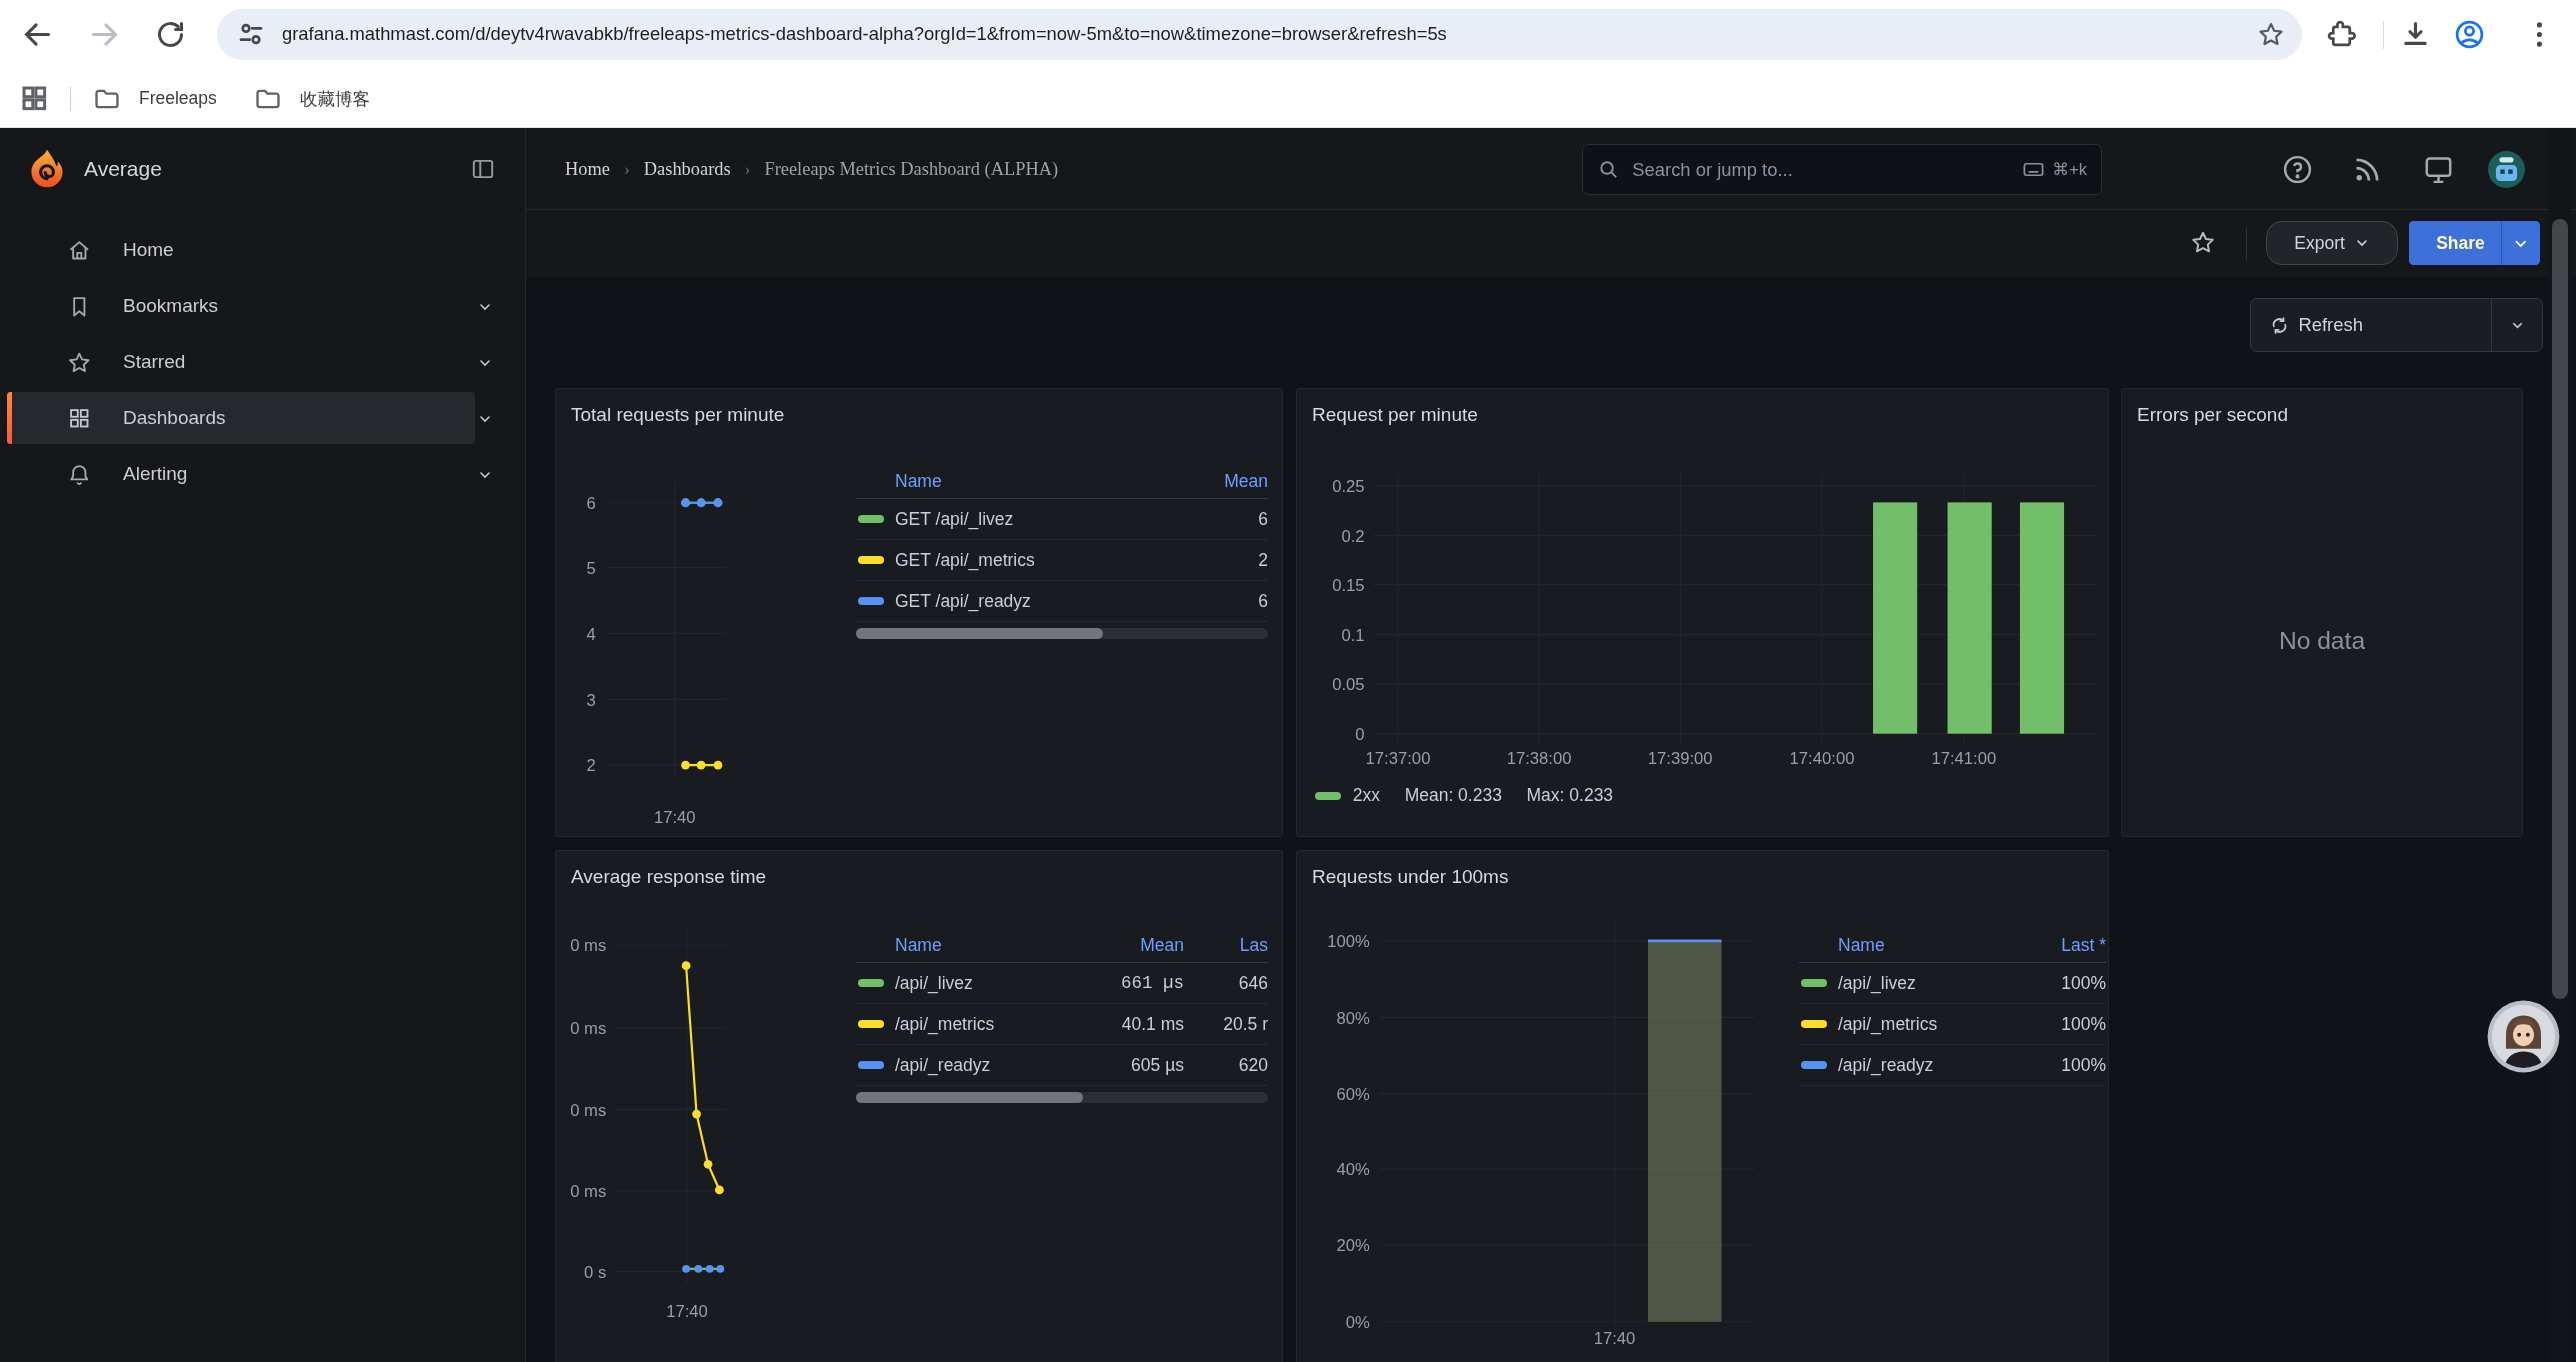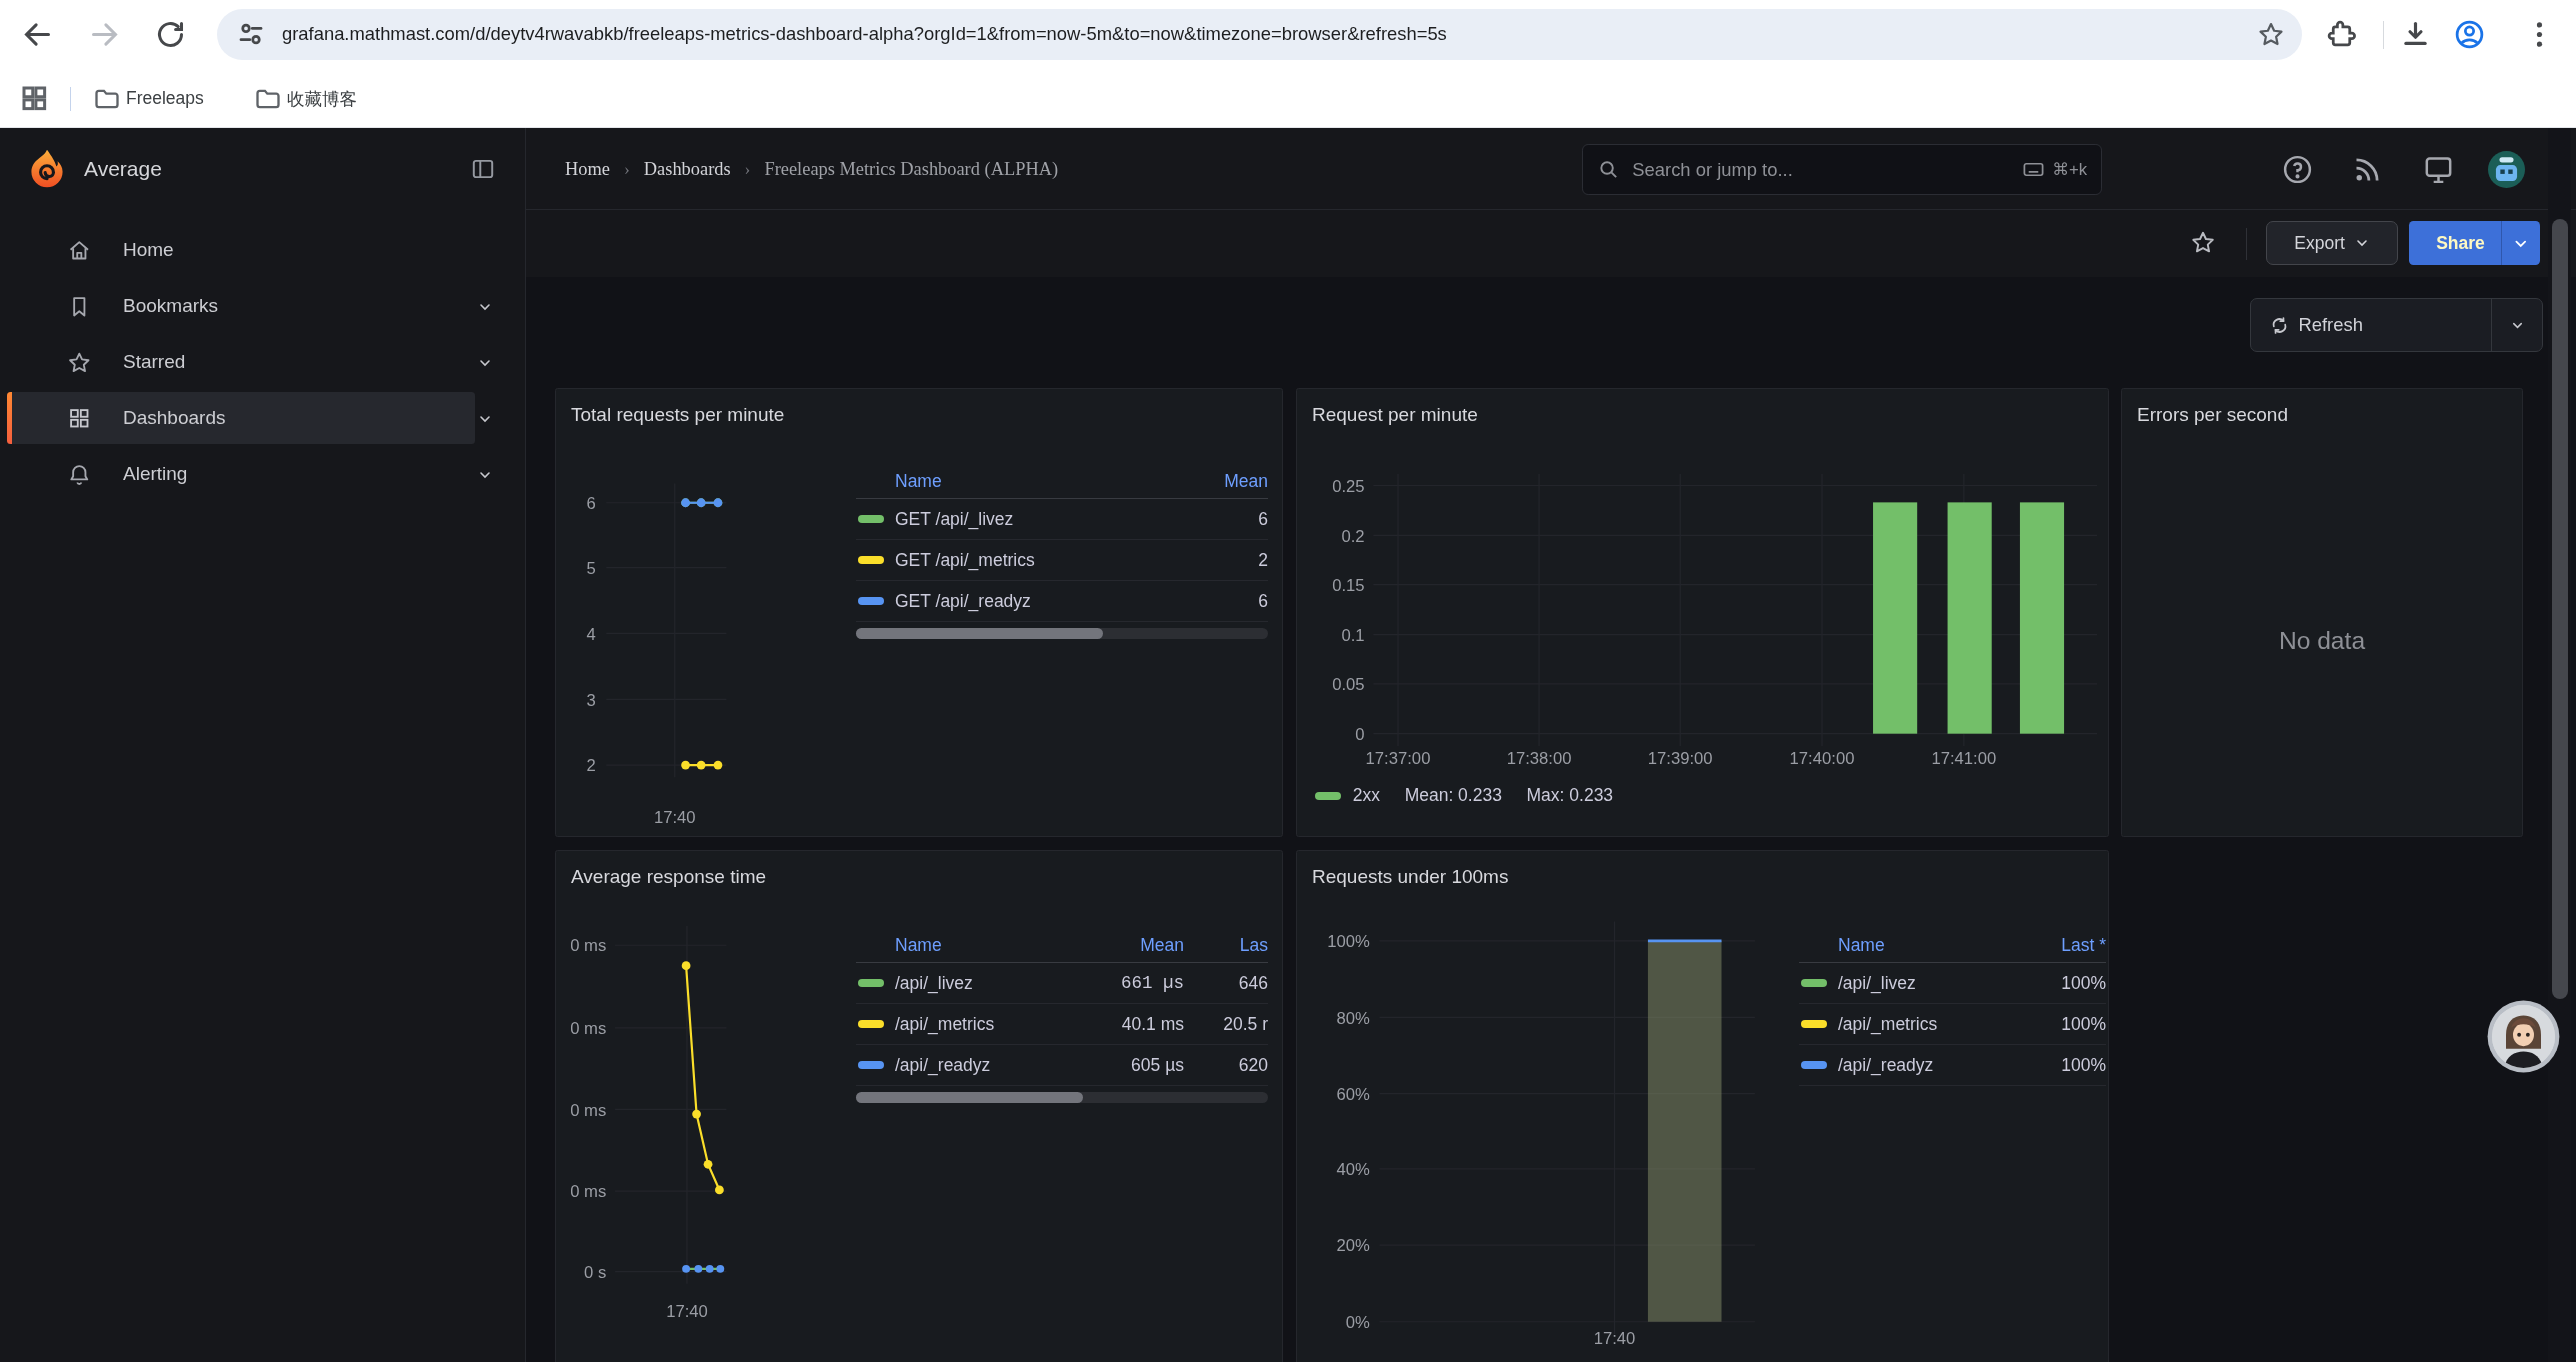--- a/index.html
+++ b/index.html
@@ -8,21 +8,21 @@
   .abs { position:absolute;font-family:Liberation Serif, serif; }
 
   
   .browser-toolbar { position:absolute; left:0; top:0; width:2576px; height:69px; background:#ffffff;padding-left:41px; }
   .nav-ic { position:absolute; top:18.4px; width:33px; height:33px; cursor:pointer; }
   .omnibox { position:absolute; left:217px; top:8.8px; width:2085px; height:51px; background:#e9eef6;
     border-radius:25.4px; display:flex; align-items:center; }
   .omnibox .url-text { margin-left:16px; font-size:18.4px; color:#1d1e20; white-space:nowrap; overflow:hidden; flex:1; }
   .bookmarks-bar { position:absolute; left:0; top:69px; width:2576px; height:59px; background:#ffffff;
     border-bottom:0.9px solid #e4e6ea; }
-  .bm-chip { position:absolute; top:12.3px; height:35px; display:flex; align-items:center; gap:5px;
+  .bm-chip { position:absolute; top:12.3px; height:35px; display:flex; align-items:center; gap:18px;
     font-size:17.5px; color:#3c4043; cursor:pointer; }
   .vdiv-light { position:absolute; width:0.9px; background:#d7dade; }
 
   
   .app { position:absolute; left:0; top:128px; width:2576px; height:1235px; background:#111217; }
   .sidebar { position:absolute; left:0; top:0; width:526px; height:1235px; background:#16171b;
     border-right:0.9px solid #25272d; }
   .brand-row { position:absolute; left:0; top:0; width:100%; height:82px; }
   .brand-name { position:absolute; left:84px; top:0; line-height:82px; font-size:21px; color:#d6d7db; }
   .side-item { position:absolute; left:0; width:526px; height:56px; cursor:pointer; }
@@ -41,21 +41,21 @@
   .crumb-last { color:#9fa1a7; cursor:default; }
   .searchbox { position:absolute; left:1056px; top:16px; width:520px; height:51px; background:#101116;
     border:0.9px solid #2b2d34; border-radius:6.1px; display:flex; align-items:center; }
   .searchbox input { background:none; border:none; outline:none; font-size:18.4px; color:#d0d1d6; width:333px;
     font-family:"Liberation Sans",sans-serif; }
   .searchbox input::placeholder { color:#8e9096; }
   .kbd-hint { position:absolute; right:14px; display:flex; align-items:center; gap:7px; color:#8e9096; font-size:16.7px; }
   .tn-icon { position:absolute; top:24.6px; width:33px; height:33px; cursor:pointer; }
 
   .dash-toolbar { position:absolute; left:526px; top:82px; width:2050px; height:67px; background:#16171b; }
-  .btn { position:absolute; height:44px; top:11.4px; border-radius:7px; display:flex; align-items:center;
+  .btn { position:absolute; height:44px; top:11.4px; border-radius:16px; display:flex; align-items:center;
     justify-content:center; font-size:17.5px; cursor:pointer; }
   .btn-export { left:1740px; width:132px; background:#22242a; border:0.9px solid #43454b; color:#d4d5da; gap:8.8px; }
   .btn-share { left:1883px; width:103px; background:#3d70d9; color:#fef9c3; font-weight:700; border-radius:4.4px 0 0 4.4px; }
   .btn-share-chev { left:1975px; width:39px; background:#3d70d9; border-radius:0 4.4px 4.4px 0;
     border-left:0.9px solid #2f57ad; }
 
   .canvas { position:absolute; left:526px; top:149px; width:2050px; height:1085px; background:#111217; }
   .pillbar { position:absolute; top:21px; height:54px; background:#1b1d23; border:0.9px solid #34373d;
     border-radius:7px; display:flex; align-items:center; color:#d2d3d9; font-size:18.4px; }
   .pillseg { height:100%; display:flex; align-items:center; cursor:pointer; }

